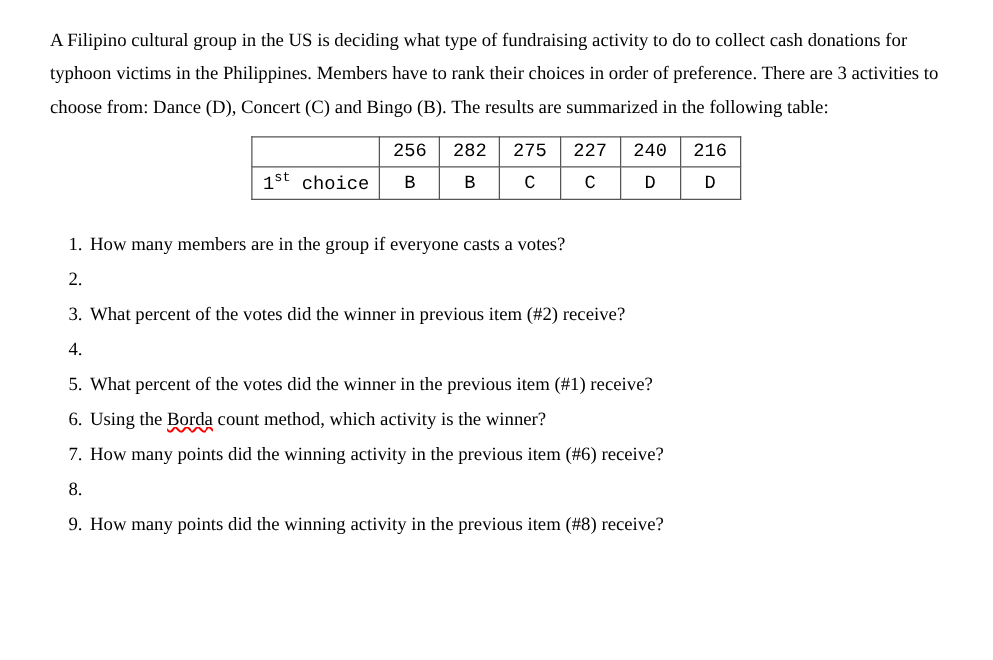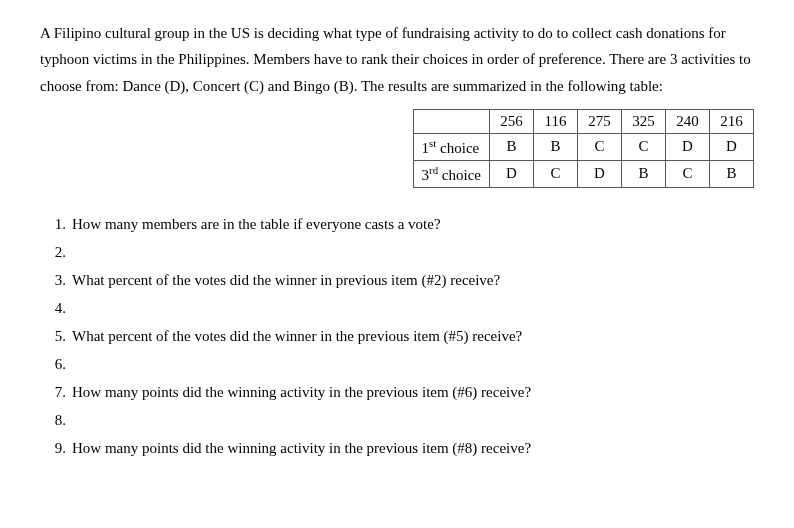--- a/index.html
+++ b/index.html
@@ -18,21 +18,22 @@
       padding: 20px 40px 20px 40px;
     }
 
     .intro-text {
       line-height: 1.75;
     }
 
     .table-container {
       margin: 10px 0 24px 0;
       display: flex;
-      justify-content: flex-end;
+      justify-content: center;
+      font-family: Liberation Mono, monospace;
     }
 
     table {
       border-collapse: collapse;
       font-size: 15px;
     }
 
     table td {
       border: 1px solid #555;
       padding: 3px 14px 3px 6px;
@@ -92,69 +93,61 @@
   preference. There are 3 activities to choose from: Dance (D), <span>Concert</span> (C) <span>and</span> Bingo (B). The results
   are summarized in the following table:
 </p>
 
 <div class="table-container">
   <table>
     <tbody>
         <tr>
       <td class="label-cell">&nbsp;</td>
       <td class="header-cell">256</td>
-      <td class="header-cell">116</td>
+      <td class="header-cell">282</td>
       <td class="header-cell">275</td>
-      <td class="header-cell">325</td>
+      <td class="header-cell">227</td>
       <td class="header-cell">240</td>
       <td class="header-cell">216</td>
     </tr>
     <tr>
       <td class="label-cell">1<sup>st</sup> choice</td>
       <td class="header-cell">B</td>
       <td class="header-cell">B</td>
       <td class="header-cell">C</td>
       <td class="header-cell">C</td>
       <td class="header-cell">D</td>
       <td class="header-cell">D</td>
     </tr>
-    <tr>
-      <td class="label-cell">3<sup>rd</sup> choice</td>
-      <td class="header-cell">D</td>
-      <td class="header-cell">C</td>
-      <td class="header-cell">D</td>
-      <td class="header-cell">B</td>
-      <td class="header-cell">C</td>
-      <td class="header-cell">B</td>
-    </tr>
   </tbody>
     </table>
 </div>
 
 <ol class="questions-list">
   <li>
     <span class="q-num">1.</span>
-    <span>How many members are in the table if everyone casts a vote?</span>
+    <span>How many members are in the group if everyone casts a votes?</span>
   </li>
   <li>
     <span class="q-num">2.</span>
   </li>
   <li>
     <span class="q-num">3.</span>
     <span>What percent of the votes did the winner in previous item (#2) receive?</span>
   </li>
   <li>
     <span class="q-num">4.</span>
   </li>
   <li>
     <span class="q-num">5.</span>
-    <span>What percent of the votes did the winner in the previous item (#5) receive?</span>
+    <span>What percent of the votes did the winner in the previous item (#1) receive?</span>
   </li>
   <li>
     <span class="q-num">6.</span>
+    <span>Using the <span class="borda-underline">Borda</span> count method, which activity is the winner?</span>
   </li>
   <li>
     <span class="q-num">7.</span>
     <span>How many points did the winning activity in the previous item (#6) receive?</span>
   </li>
   <li>
     <span class="q-num">8.</span>
   </li>
   <li>
     <span class="q-num">9.</span>

